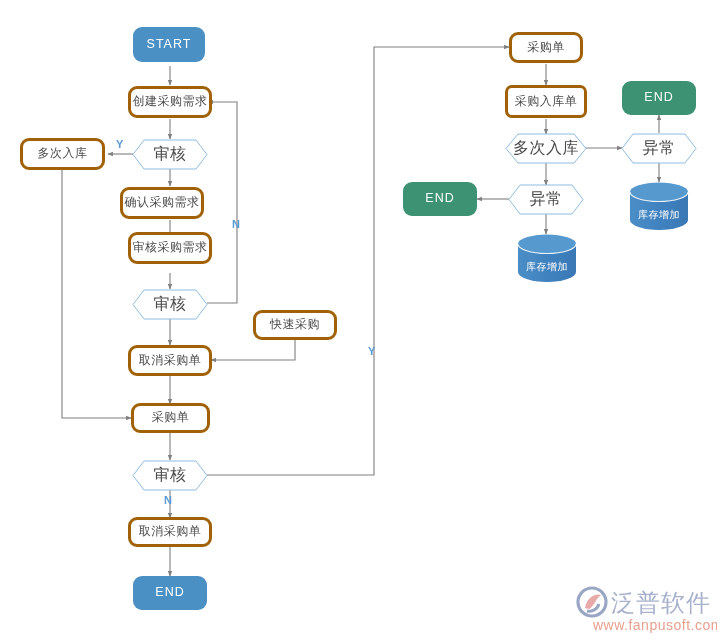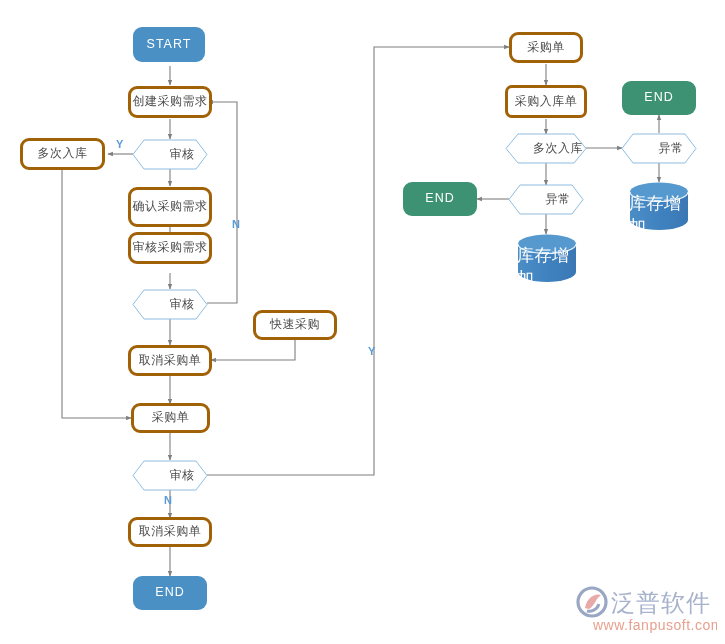--- a/index.html
+++ b/index.html
@@ -50,43 +50,43 @@
   .term-blue { background: #4a90c4; }
   .term-green { background: #3d9273; }
   
   .hexwrap {
     position: absolute;
     z-index: 3;
   }
   .hexwrap svg { display: block; }
   .hexlabel {
     position: absolute;
-    left: 12px; top: 0;
+    left: 0; top: 0;
     width: 100%; height: 100%;
     display: flex;
     align-items: center;
     justify-content: center;
-    font-size: 12px;
+    font-size: 16px;
     color: #4a4a4a;
     letter-spacing: 0.5px;
   }
   
   .cylwrap {
     position: absolute;
     z-index: 3;
   }
   .cylwrap svg { display: block; }
   .cyllabel {
     position: absolute;
     left: 0;
     width: 100%;
     display: flex;
     align-items: center;
     justify-content: center;
-    font-size: 17px;
+    font-size: 10px;
     color: #ffffff;
     letter-spacing: 0.5px;
   }
   .edgelabel {
     position: absolute;
     font-size: 11px;
     color: #5b9bd5;
     font-weight: bold;
     z-index: 4;
   }
@@ -182,21 +182,21 @@
   <svg width="76" height="31" viewBox="0 0 76 31" xmlns="http://www.w3.org/2000/svg">
     <polygon points="12,1 64,1 75,15.5 64,30 12,30 1,15.5" fill="#ffffff" stroke="#8ebde0" stroke-width="1"></polygon>
   </svg>
   <div class="hexlabel">审核</div>
 </div>
 
 <div class="node proc" style="left:20px; top:138px; width:85px; height:32px;">
   <span>多次入库</span>
 </div>
 
-<div class="node proc" style="left:128px; top:187px; width:84px; height:40px;">
+<div class="node proc" style="left:120px; top:187px; width:84px; height:32px;">
   <span>确认采购需求</span>
 </div>
 
 <div class="node proc" style="left:128px; top:232px; width:84px; height:32px;">
   <span>审核采购需求</span>
 </div>
 
 <div class="hexwrap" style="left:132px; top:289px; width:76px; height:31px;">
   <svg width="76" height="31" viewBox="0 0 76 31" xmlns="http://www.w3.org/2000/svg">
     <polygon points="12,1 64,1 75,15.5 64,30 12,30 1,15.5" fill="#ffffff" stroke="#8ebde0" stroke-width="1"></polygon>

